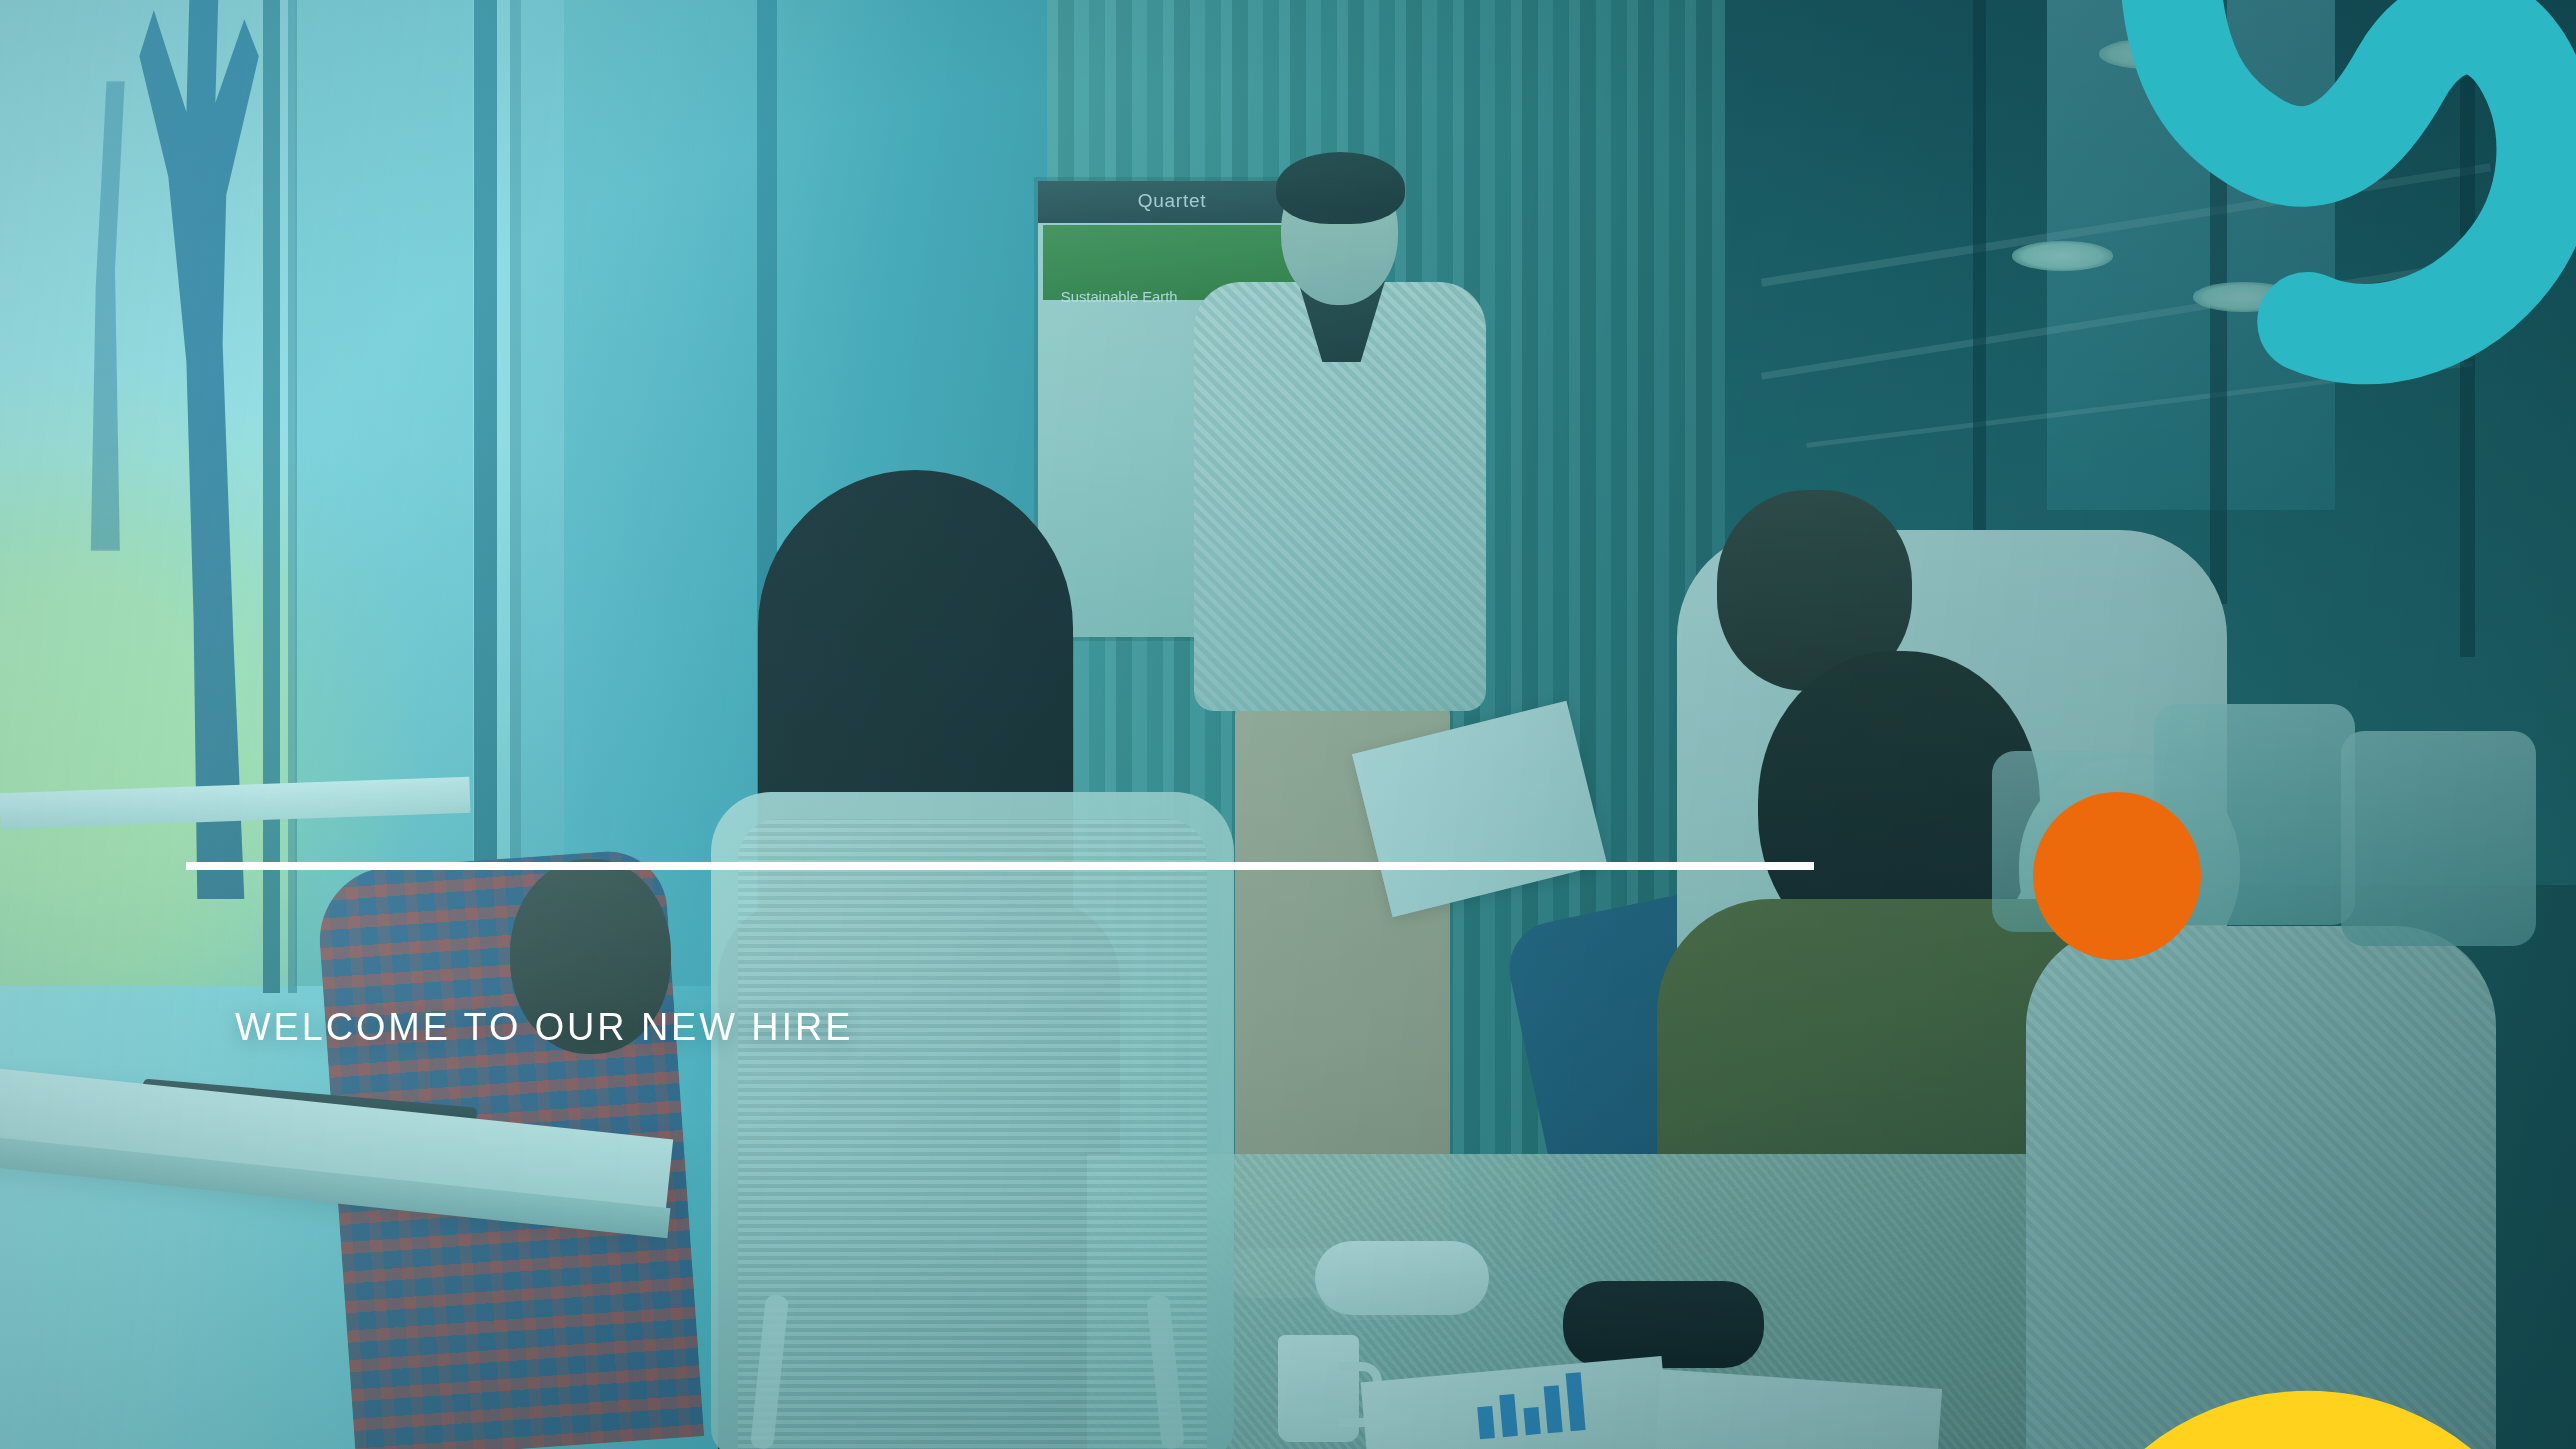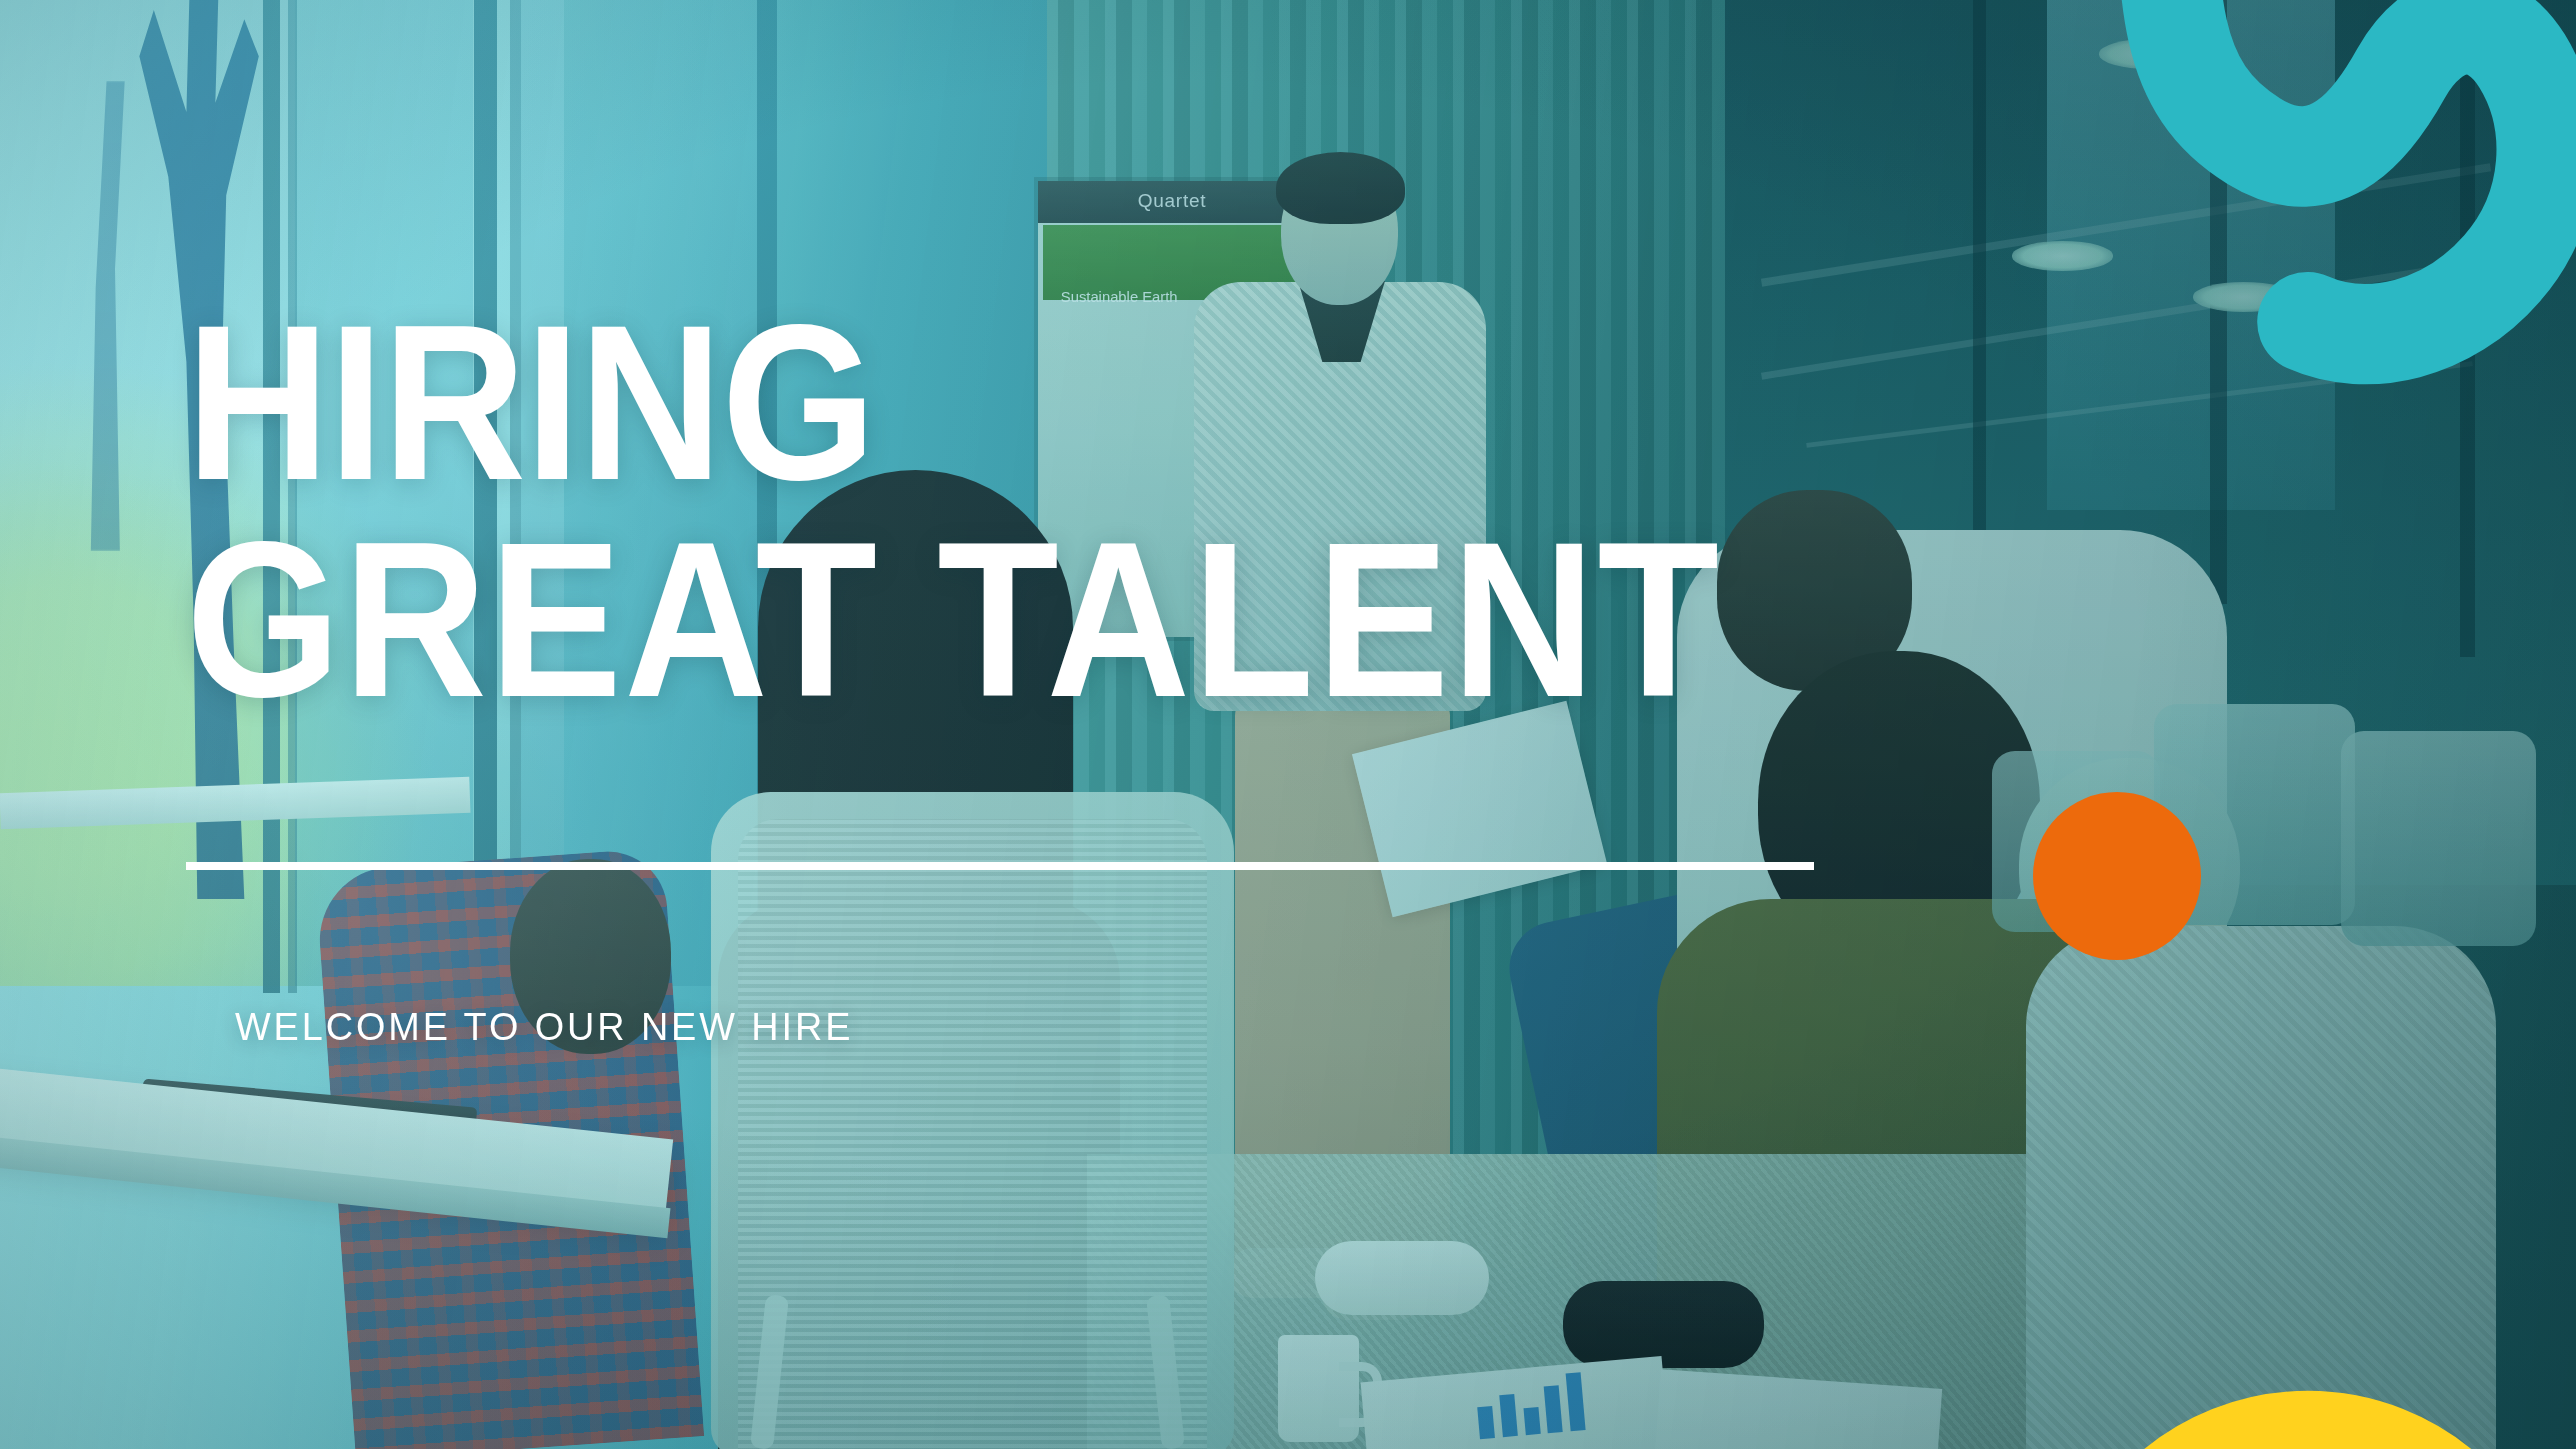--- a/index.html
+++ b/index.html
@@ -436,25 +436,19 @@
              C 706 300, 700 430, 620 520
              C 540 612, 420 640, 330 600" fill="none" stroke="#2BB8C4" stroke-width="150" stroke-linecap="round"></path>
   </svg>
 
   <div class="orange-dot" style="left:2033px; top:792px; width:168px; height:168px; background:#ED6A0C;"></div>
 
   <svg class="yellow-arc" viewBox="0 0 900 900">
     <path d="M 60 900 A 330 330 0 1 1 720 900" fill="none" stroke="#FFD21E" stroke-width="112" stroke-linecap="butt"></path>
   </svg>
 
-  <div class="copy">
-    <h1 class="headline">
-      <span class="l1">HIRING</span><br>
-      <span class="l2">GREAT TALENT</span>
-    </h1>
-  </div>
 
   <div class="rule"></div>
 
   <div class="subtitle">WELCOME TO OUR NEW HIRE</div>
 
 </div>
 
 
 </body></html>

